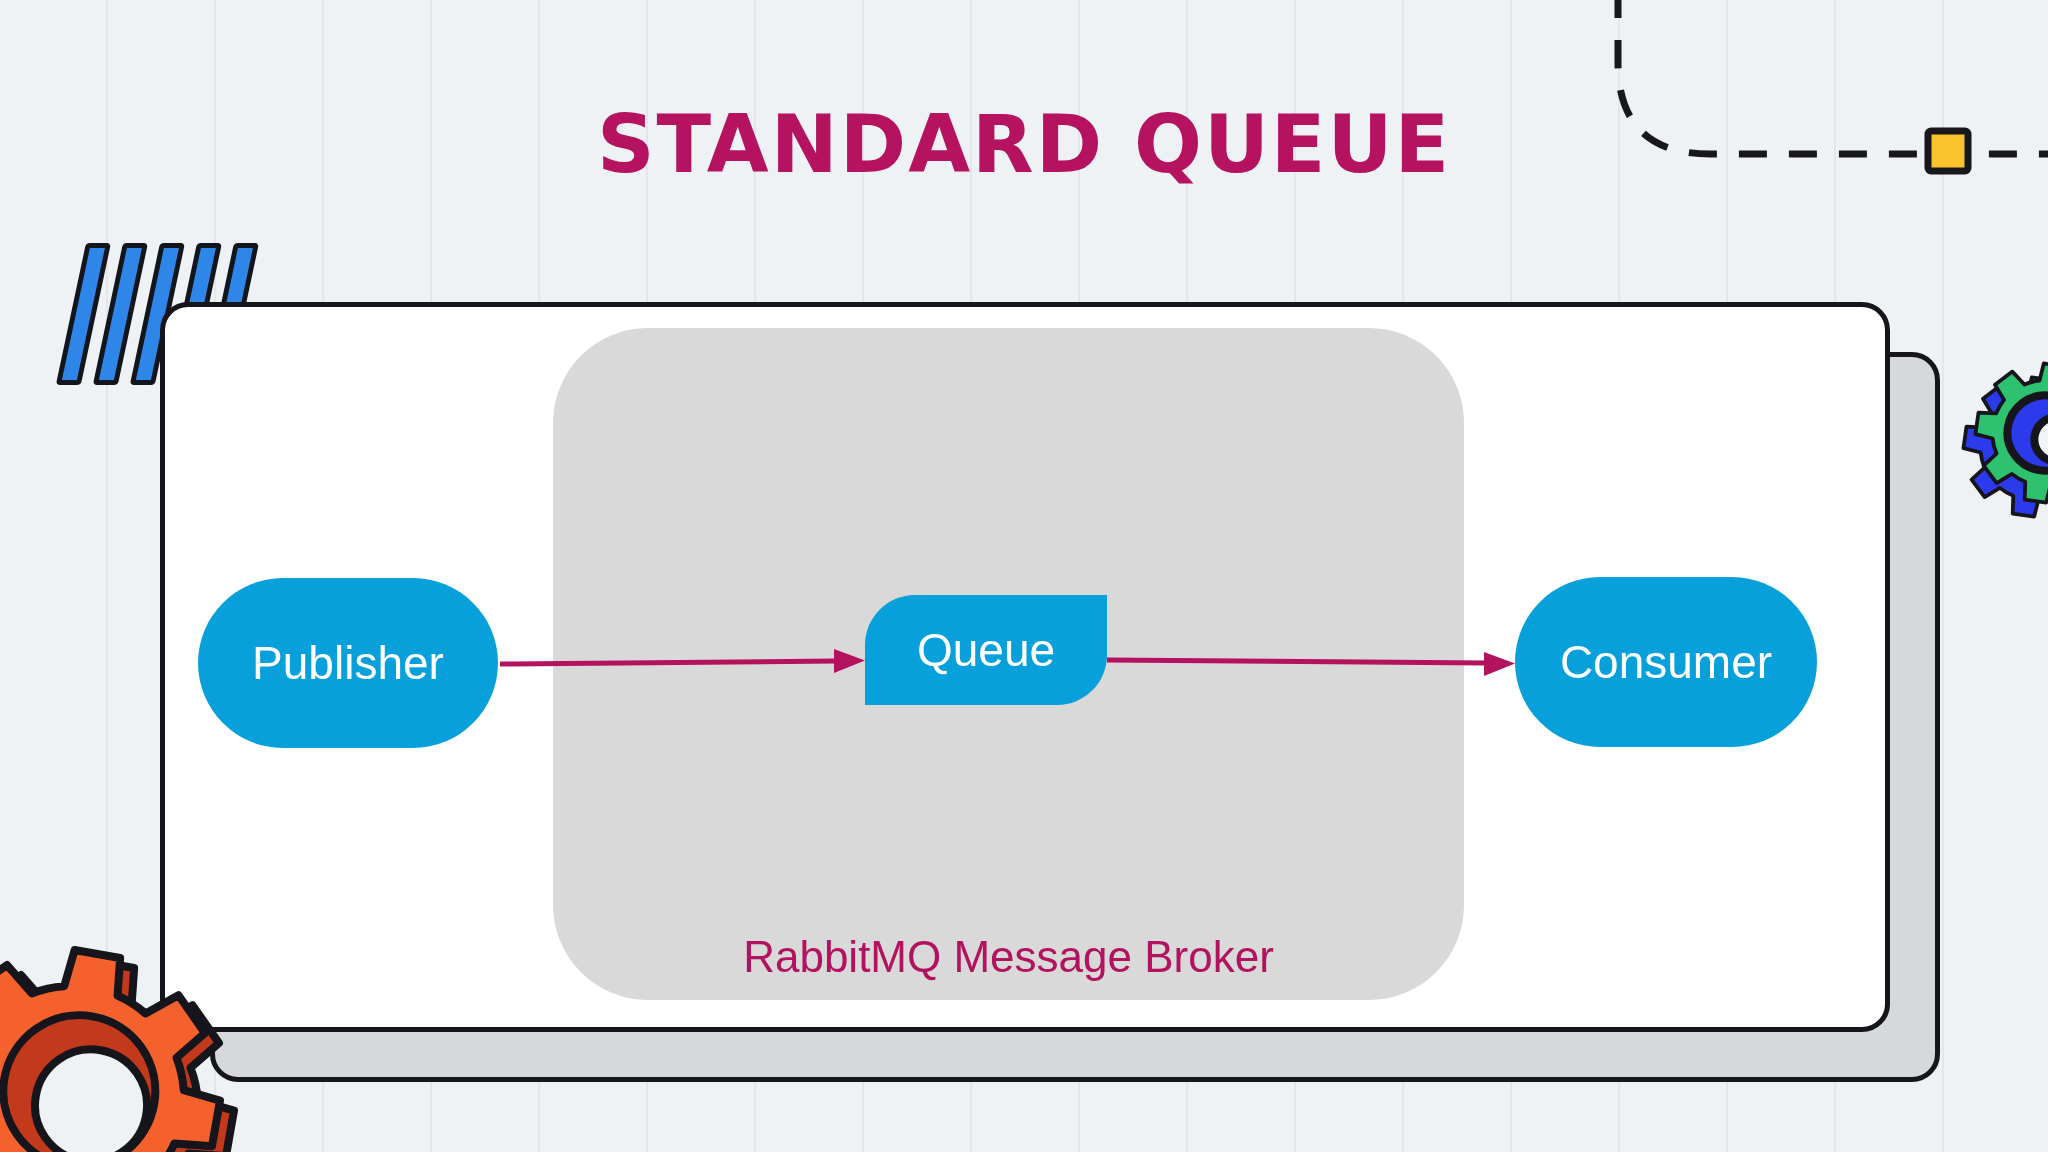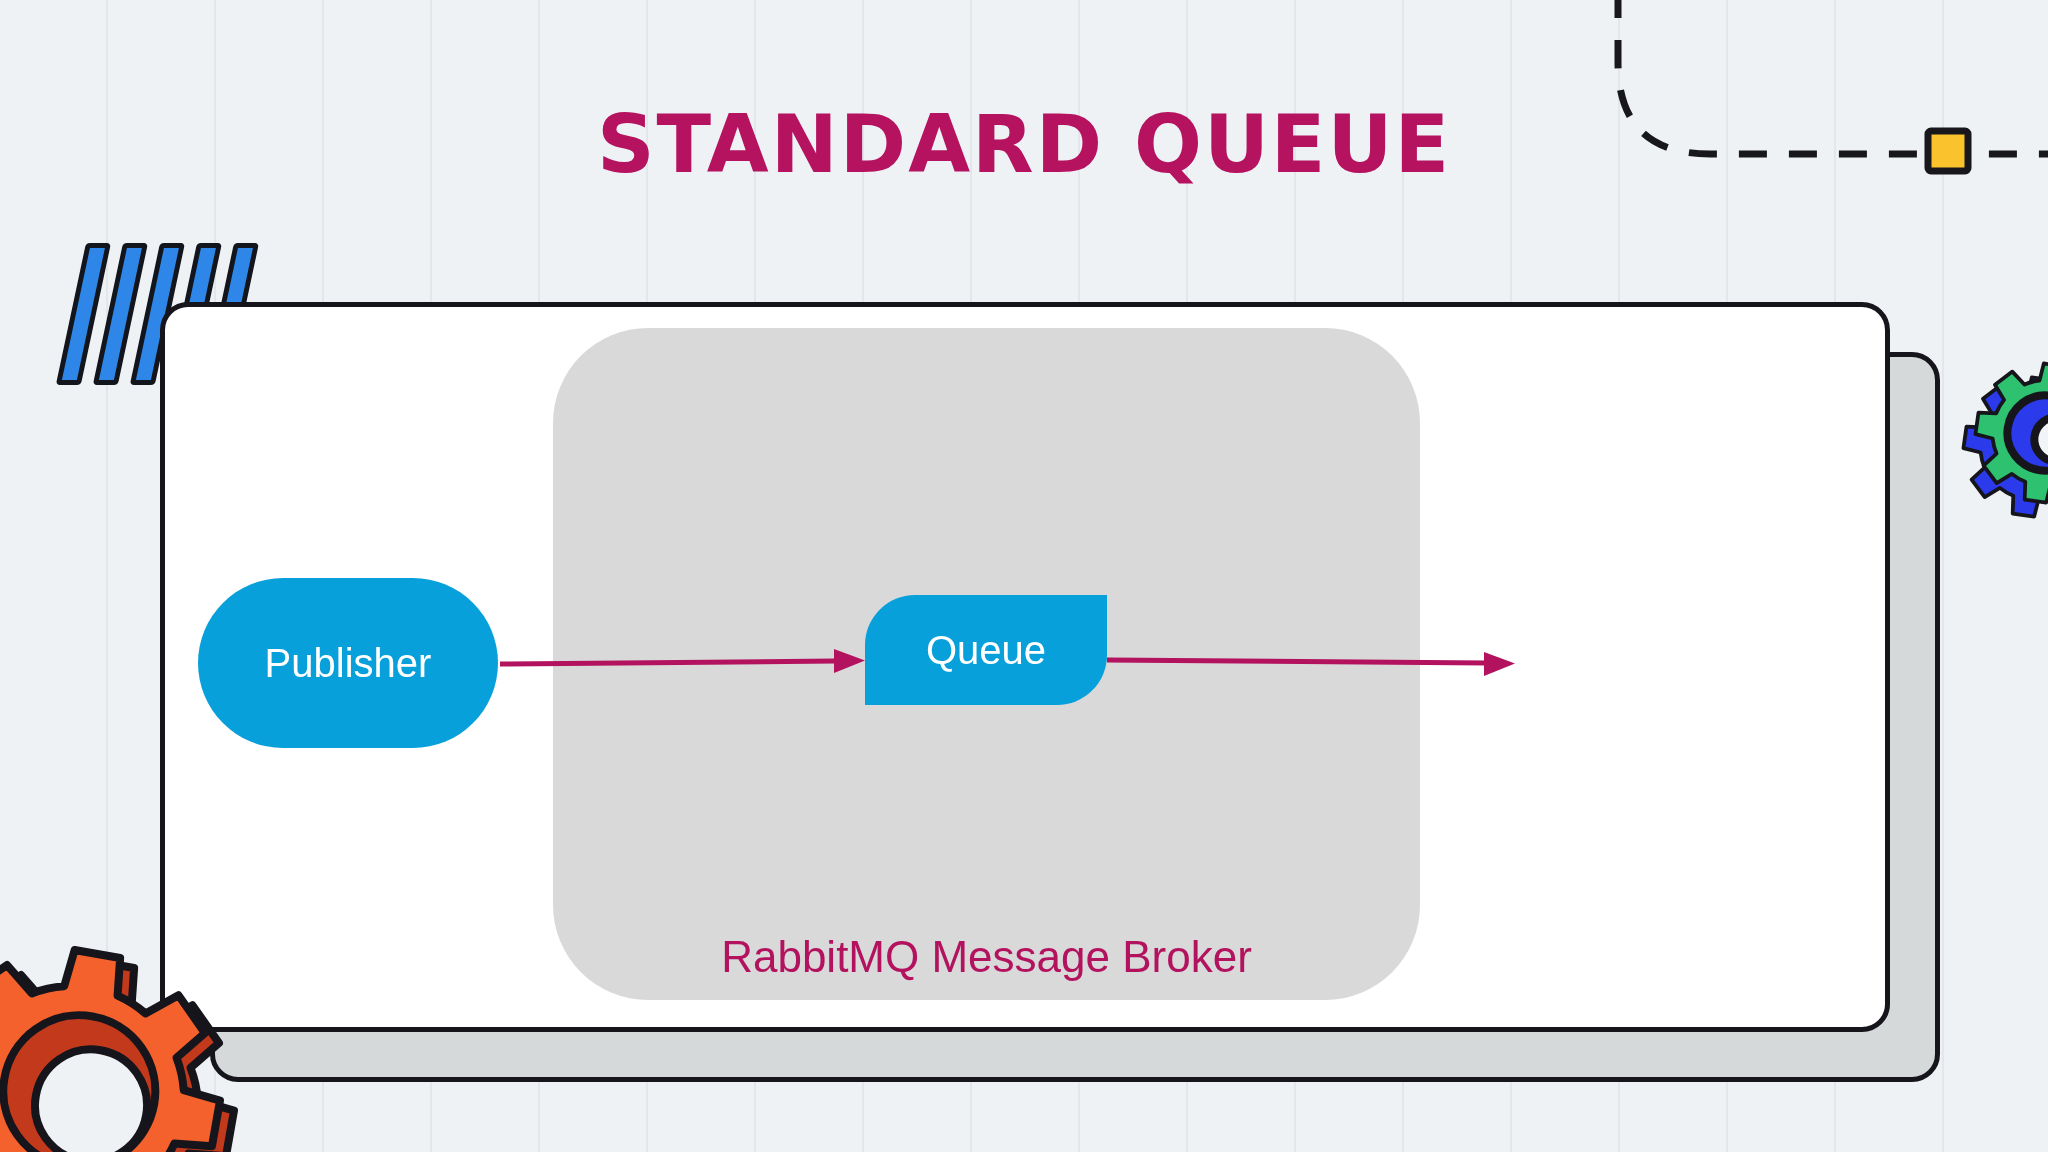--- a/index.html
+++ b/index.html
@@ -24,30 +24,30 @@
     background:#D6D9D9;border:5px solid #15151B;border-radius:28px;
     box-sizing:border-box;
   }
   .card{
     position:absolute;left:160px;top:302px;width:1730px;height:730px;
     background:#FFFFFF;border:5px solid #15151B;border-radius:28px;
     box-sizing:border-box;
   }
   .broker-panel{
     position:absolute;left:553px;top:328px;width:867px;height:672px;
-    background:#D9D9D9;border-radius:95px;
+    background:#D9D9D9;border-radius:95px;padding-left:44px;
   }
   .broker-label{
     position:absolute;left:0;bottom:18px;width:100%;text-align:center;
     font-size:44px;color:#B3125E;
   }
 
   .node{
     position:absolute;display:flex;align-items:center;justify-content:center;
-    background:#07A0DB;color:#FFFFFF;font-size:40px;
+    background:#07A0DB;color:#FFFFFF;font-size:46px;
   }
   .node-publisher{left:198px;top:578px;width:300px;height:170px;border-radius:85px;}
   .node-queue{left:865px;top:595px;width:242px;height:110px;border-radius:50px 0 50px 0;}
   .node-consumer{left:1515px;top:577px;width:302px;height:170px;border-radius:85px;}
 
   .slash{
     position:absolute;width:15px;height:132px;background:#2E86E8;
     border:5px solid #12151C;border-radius:4px;
     transform:skewX(-12deg);transform-origin:top left;
   }
@@ -87,20 +87,23 @@
       <polygon points="1515,663.5 1484,652 1484,676" fill="#B3125E"></polygon>
     </g>
   </svg>
 
   <div class="node node-publisher">
     <span>Publisher</span>
   </div>
   <div class="node node-queue">
     <span>Queue</span>
   </div>
+  <div class="node node-consumer">
+    <span>Consumer</span>
+  </div>
 
   <svg class="layer" width="2048" height="1152" viewBox="0 0 2048 1152">
     <defs>
       <path id="gear" d="M108.7,-27.1 L146.2,-23.1 L146.2,23.1 L108.7,27.1
            A112,112 0 0 1 96,57.7 L119.7,87 L87,119.7 L57.7,96
            A112,112 0 0 1 27.1,108.7 L23.1,146.2 L-23.1,146.2 L-27.1,108.7
            A112,112 0 0 1 -57.7,96 L-87,119.7 L-119.7,87 L-96,57.7
            A112,112 0 0 1 -108.7,27.1 L-146.2,23.1 L-146.2,-23.1 L-108.7,-27.1
            A112,112 0 0 1 -96,-57.7 L-119.7,-87 L-87,-119.7 L-57.7,-96
            A112,112 0 0 1 -27.1,-108.7 L-23.1,-146.2 L23.1,-146.2 L27.1,-108.7

